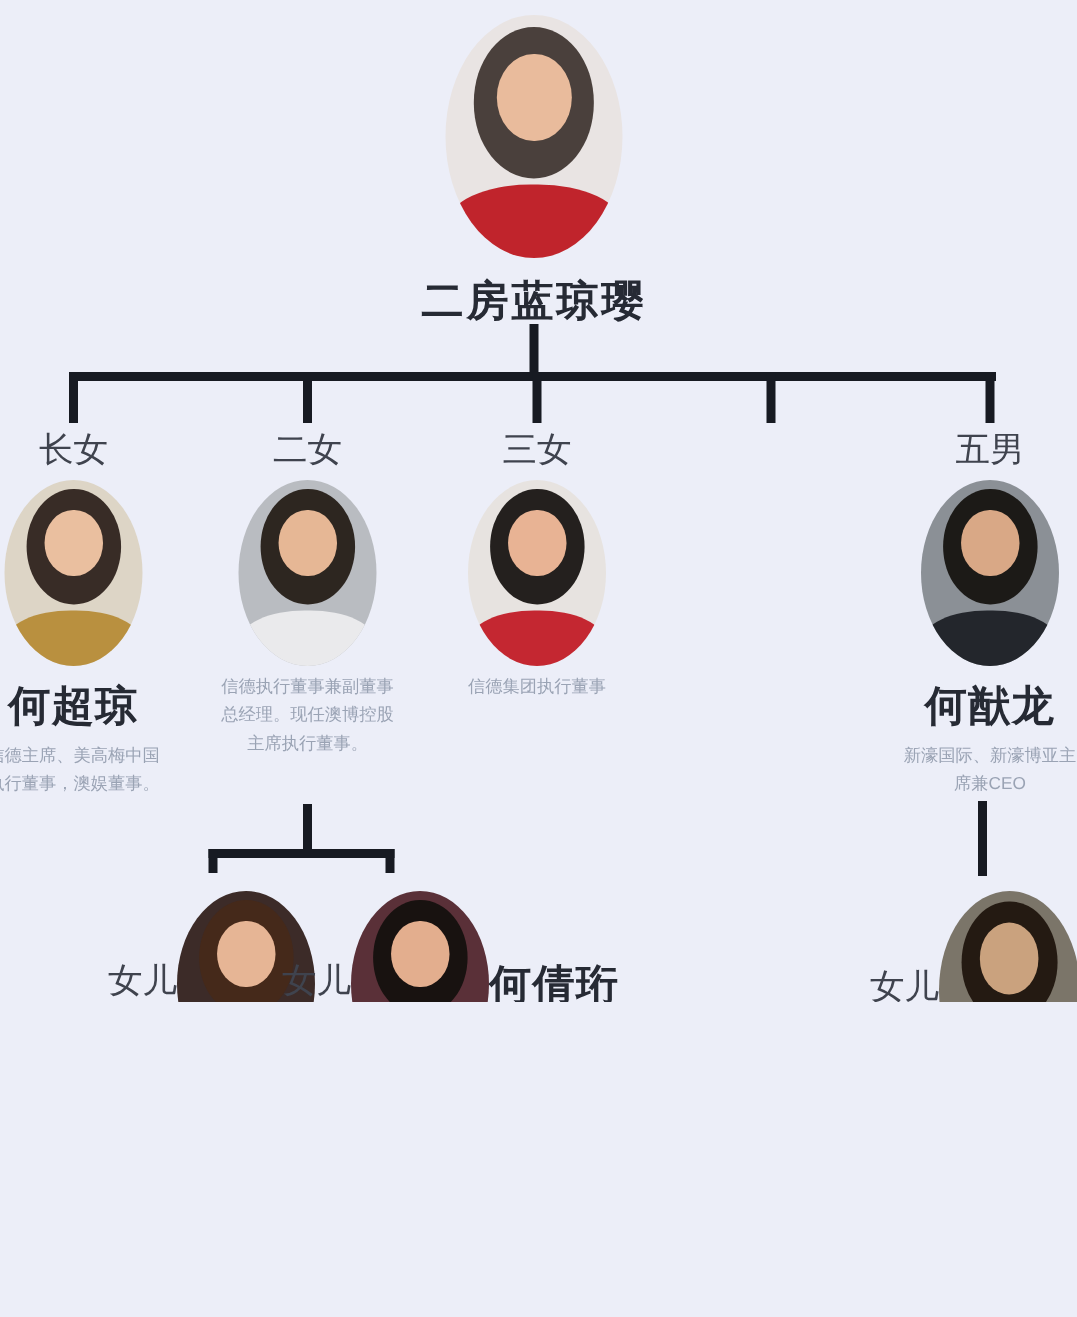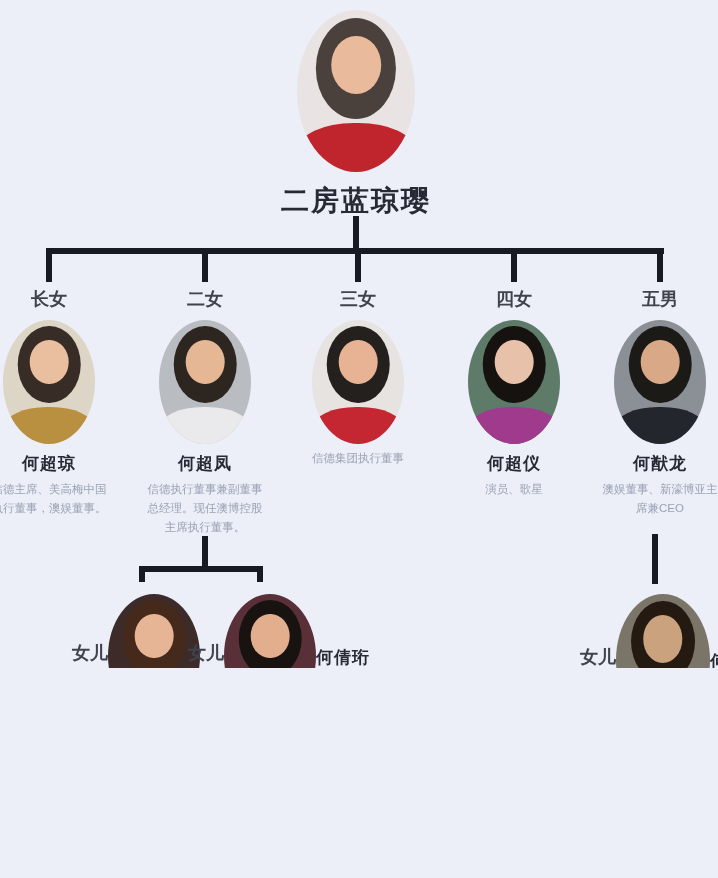--- a/index.html
+++ b/index.html
@@ -39,23 +39,23 @@
   .gcol{
     position:absolute;top:588px;width:140px;
     display:flex;align-items:center;text-align:center;
   }
   .gcol-1{left:72px;} .gcol-2{left:188px;} .gcol-3{left:580px;}
   
   .title{
     margin-top:10px;font-size:28px;font-weight:bold;color:#262a34;
     letter-spacing:2px;white-space:nowrap;
   }
-  .relation{font-size:18px;color:#3f434e;line-height:26px;white-space:nowrap;font-weight:bold;}
+  .relation{font-size:23px;color:#3f434e;line-height:26px;white-space:nowrap;}
   .person-name{
-    margin-top:8px;font-size:17px;font-weight:bold;color:#262a34;
+    margin-top:8px;font-size:28px;font-weight:bold;color:#262a34;
     letter-spacing:1px;white-space:nowrap;text-align:right;
   }
   .desc{
     margin-top:5px;font-size:11.5px;line-height:1.65;color:#9aa3b4;
     max-width:116px;
   }
   
   .avatar{
     position:relative;width:92px;height:124px;border-radius:50%;
     overflow:hidden;background:var(--av-bg,#ccc);margin-top:8px;
@@ -121,54 +121,43 @@
     <div class="desc">信德主席、美高梅中国执行董事，澳娱董事。</div>
   </div>
 
   <div class="col col-2">
     <div class="relation">二女</div>
     <div class="avatar" style="--av-bg: #b9bcc1; --av-hair: #2d2620; --av-skin: #e6b795; --av-top: #eaeaec;">
       <div class="av-hair"></div>
       <div class="av-face"></div>
       <div class="av-body"></div>
     </div>
-    <div class="person-name">何超凤</div>
     <div class="desc">信德执行董事兼副董事总经理。现任澳博控股主席执行董事。</div>
   </div>
 
   <div class="col col-3">
     <div class="relation">三女</div>
     <div class="avatar" style="--av-bg: #e7e3e0; --av-hair: #24201e; --av-skin: #e8b394; --av-top: #c42731;">
       <div class="av-hair"></div>
       <div class="av-face"></div>
       <div class="av-body"></div>
     </div>
     <div class="desc">信德集团执行董事</div>
   </div>
 
-  <div class="col col-4">
-    <div class="relation">四女</div>
-    <div class="avatar" style="--av-bg: #5e7a69; --av-hair: #15120f; --av-skin: #e7c1a9; --av-top: #a03a8c;">
-      <div class="av-hair"></div>
-      <div class="av-face"></div>
-      <div class="av-body"></div>
-    </div>
-    <div class="person-name">何超仪</div>
-    <div class="desc">演员、歌星</div>
-  </div>
 
   <div class="col col-5">
     <div class="relation">五男</div>
     <div class="avatar" style="--av-bg: #8b9096; --av-hair: #1c1a17; --av-skin: #d9a886; --av-top: #23262c;">
       <div class="av-hair"></div>
       <div class="av-face"></div>
       <div class="av-body"></div>
     </div>
     <div class="person-name">何猷龙</div>
-    <div class="desc">澳娱董事、新濠博亚主席兼CEO</div>
+    <div class="desc">新濠国际、新濠博亚主席兼CEO</div>
   </div>
 
   <div class="gcol gcol-1">
     <div class="relation">女儿</div>
     <div class="avatar" style="--av-bg: #3c2b28; --av-hair: #45291a; --av-skin: #e6b595; --av-top: #a42b35;">
       <div class="av-hair"></div>
       <div class="av-face"></div>
       <div class="av-body"></div>
     </div>
   </div>

